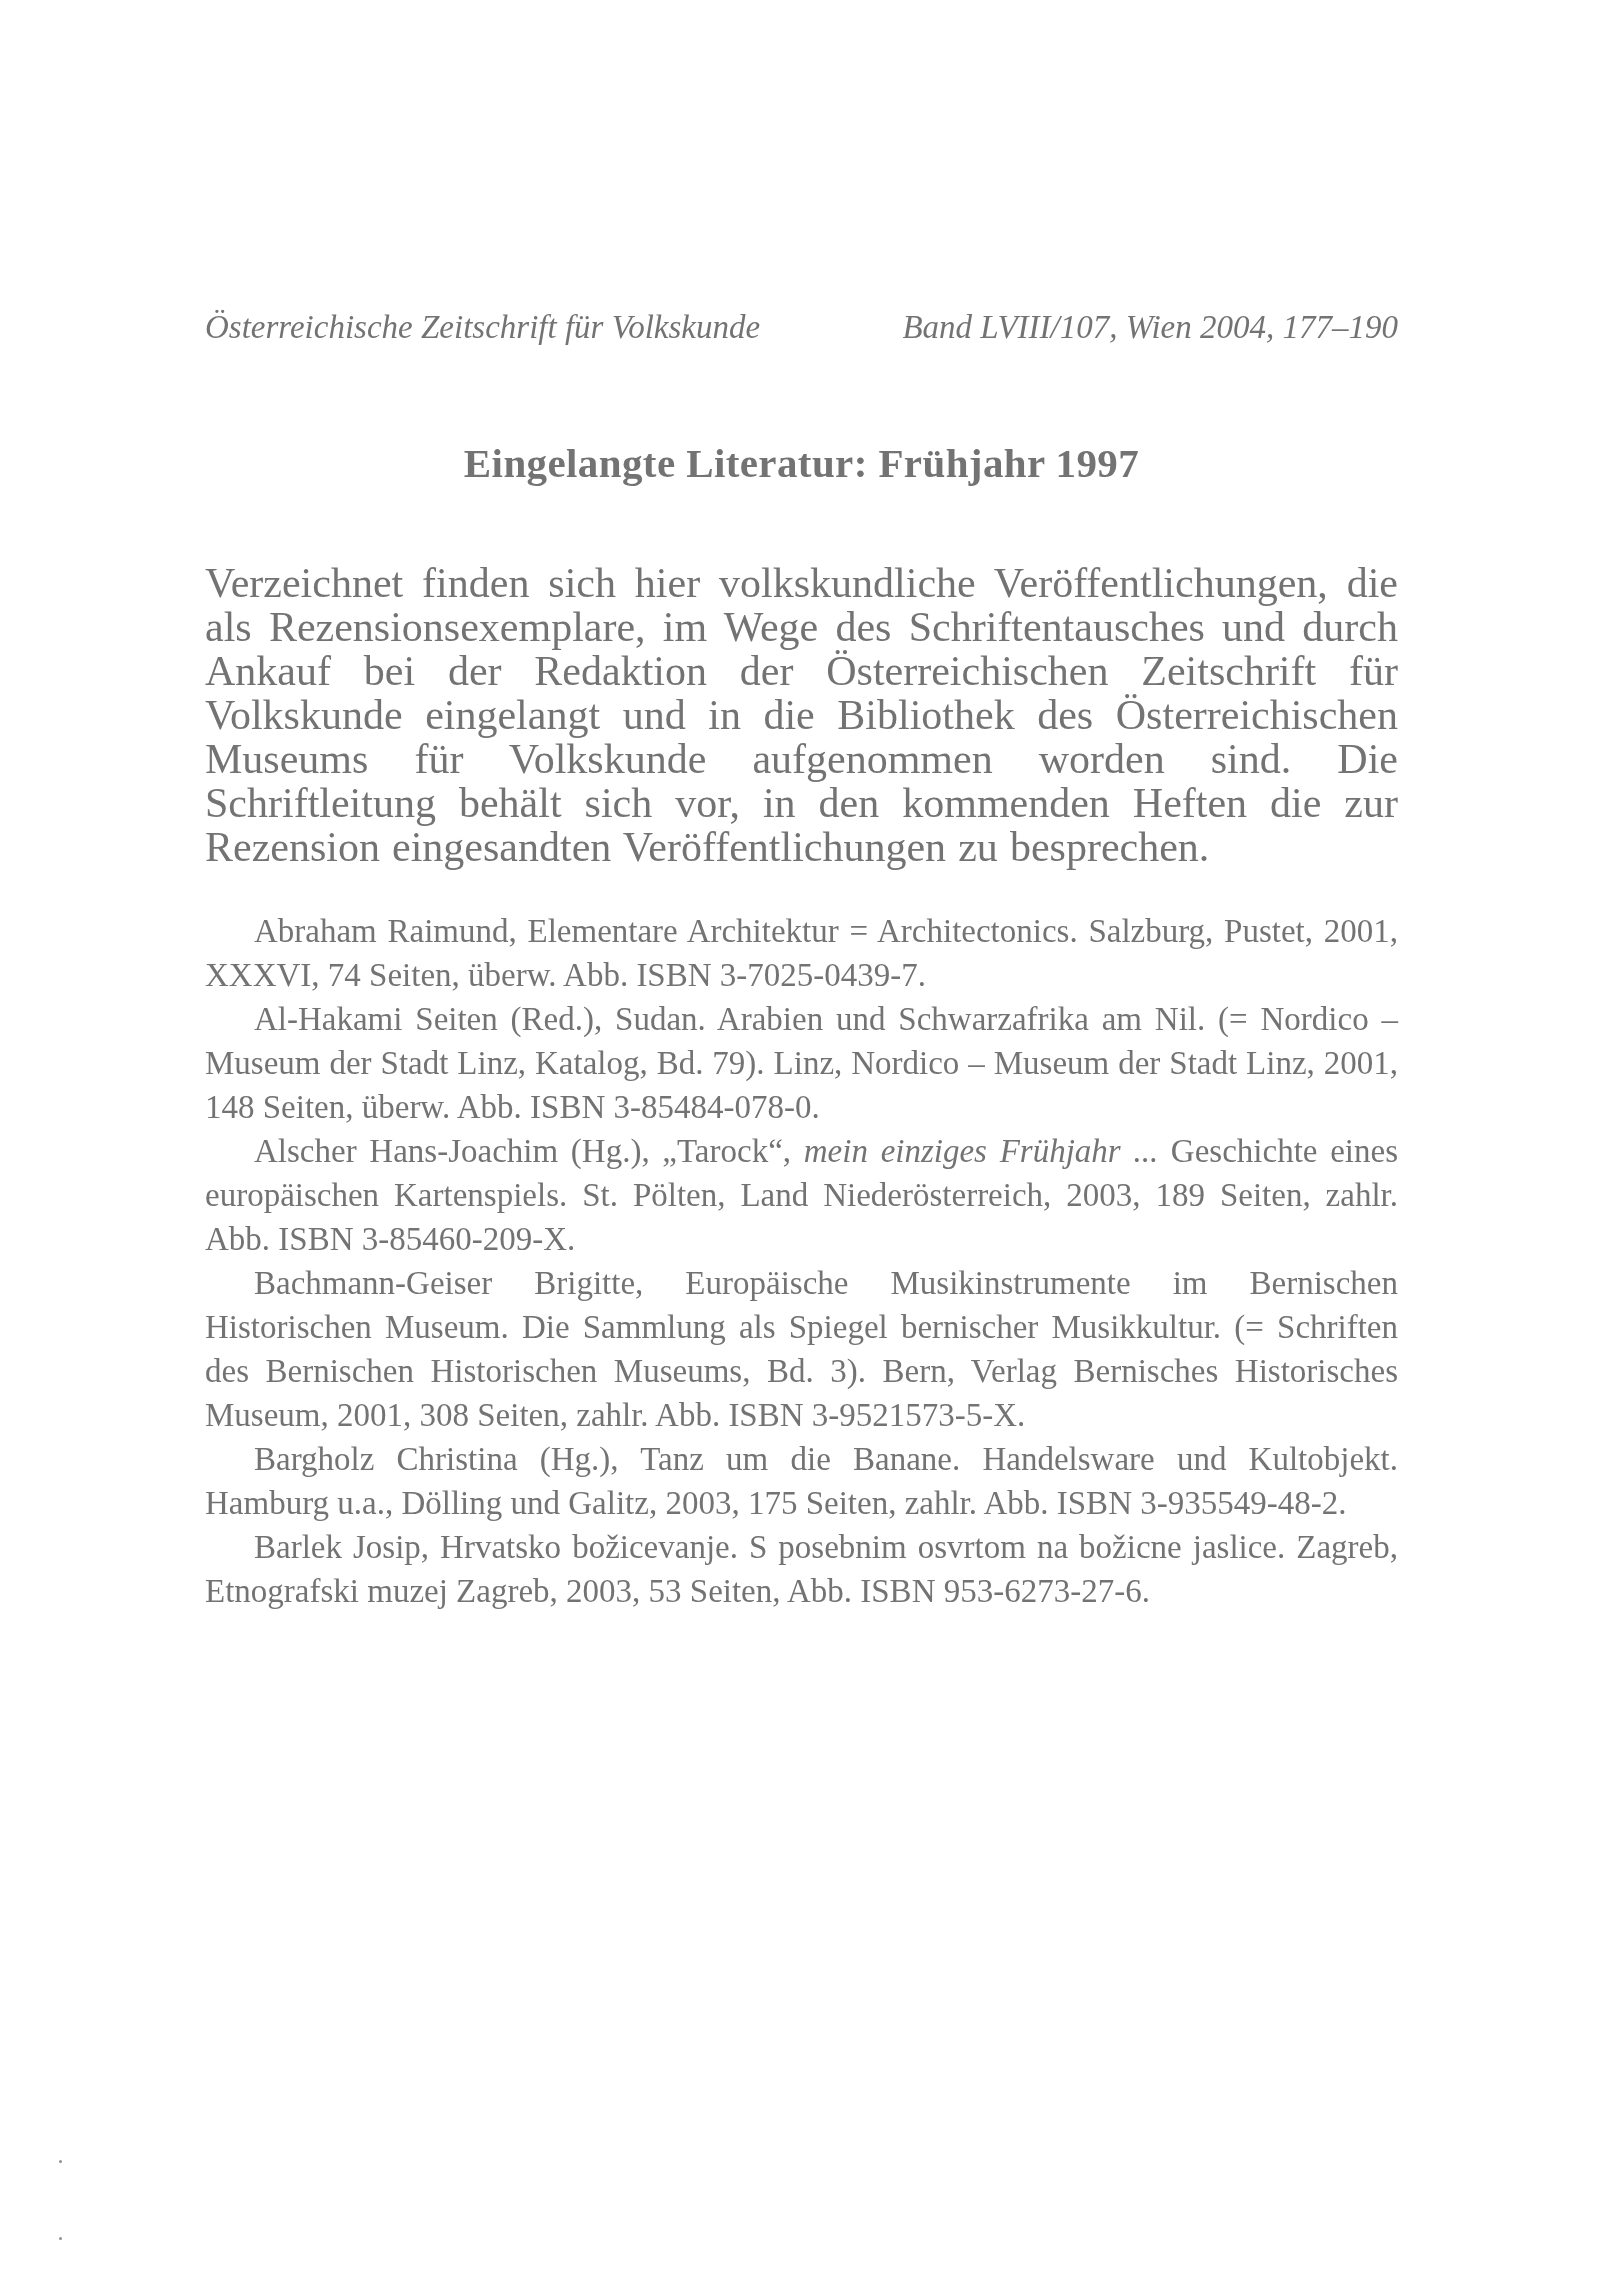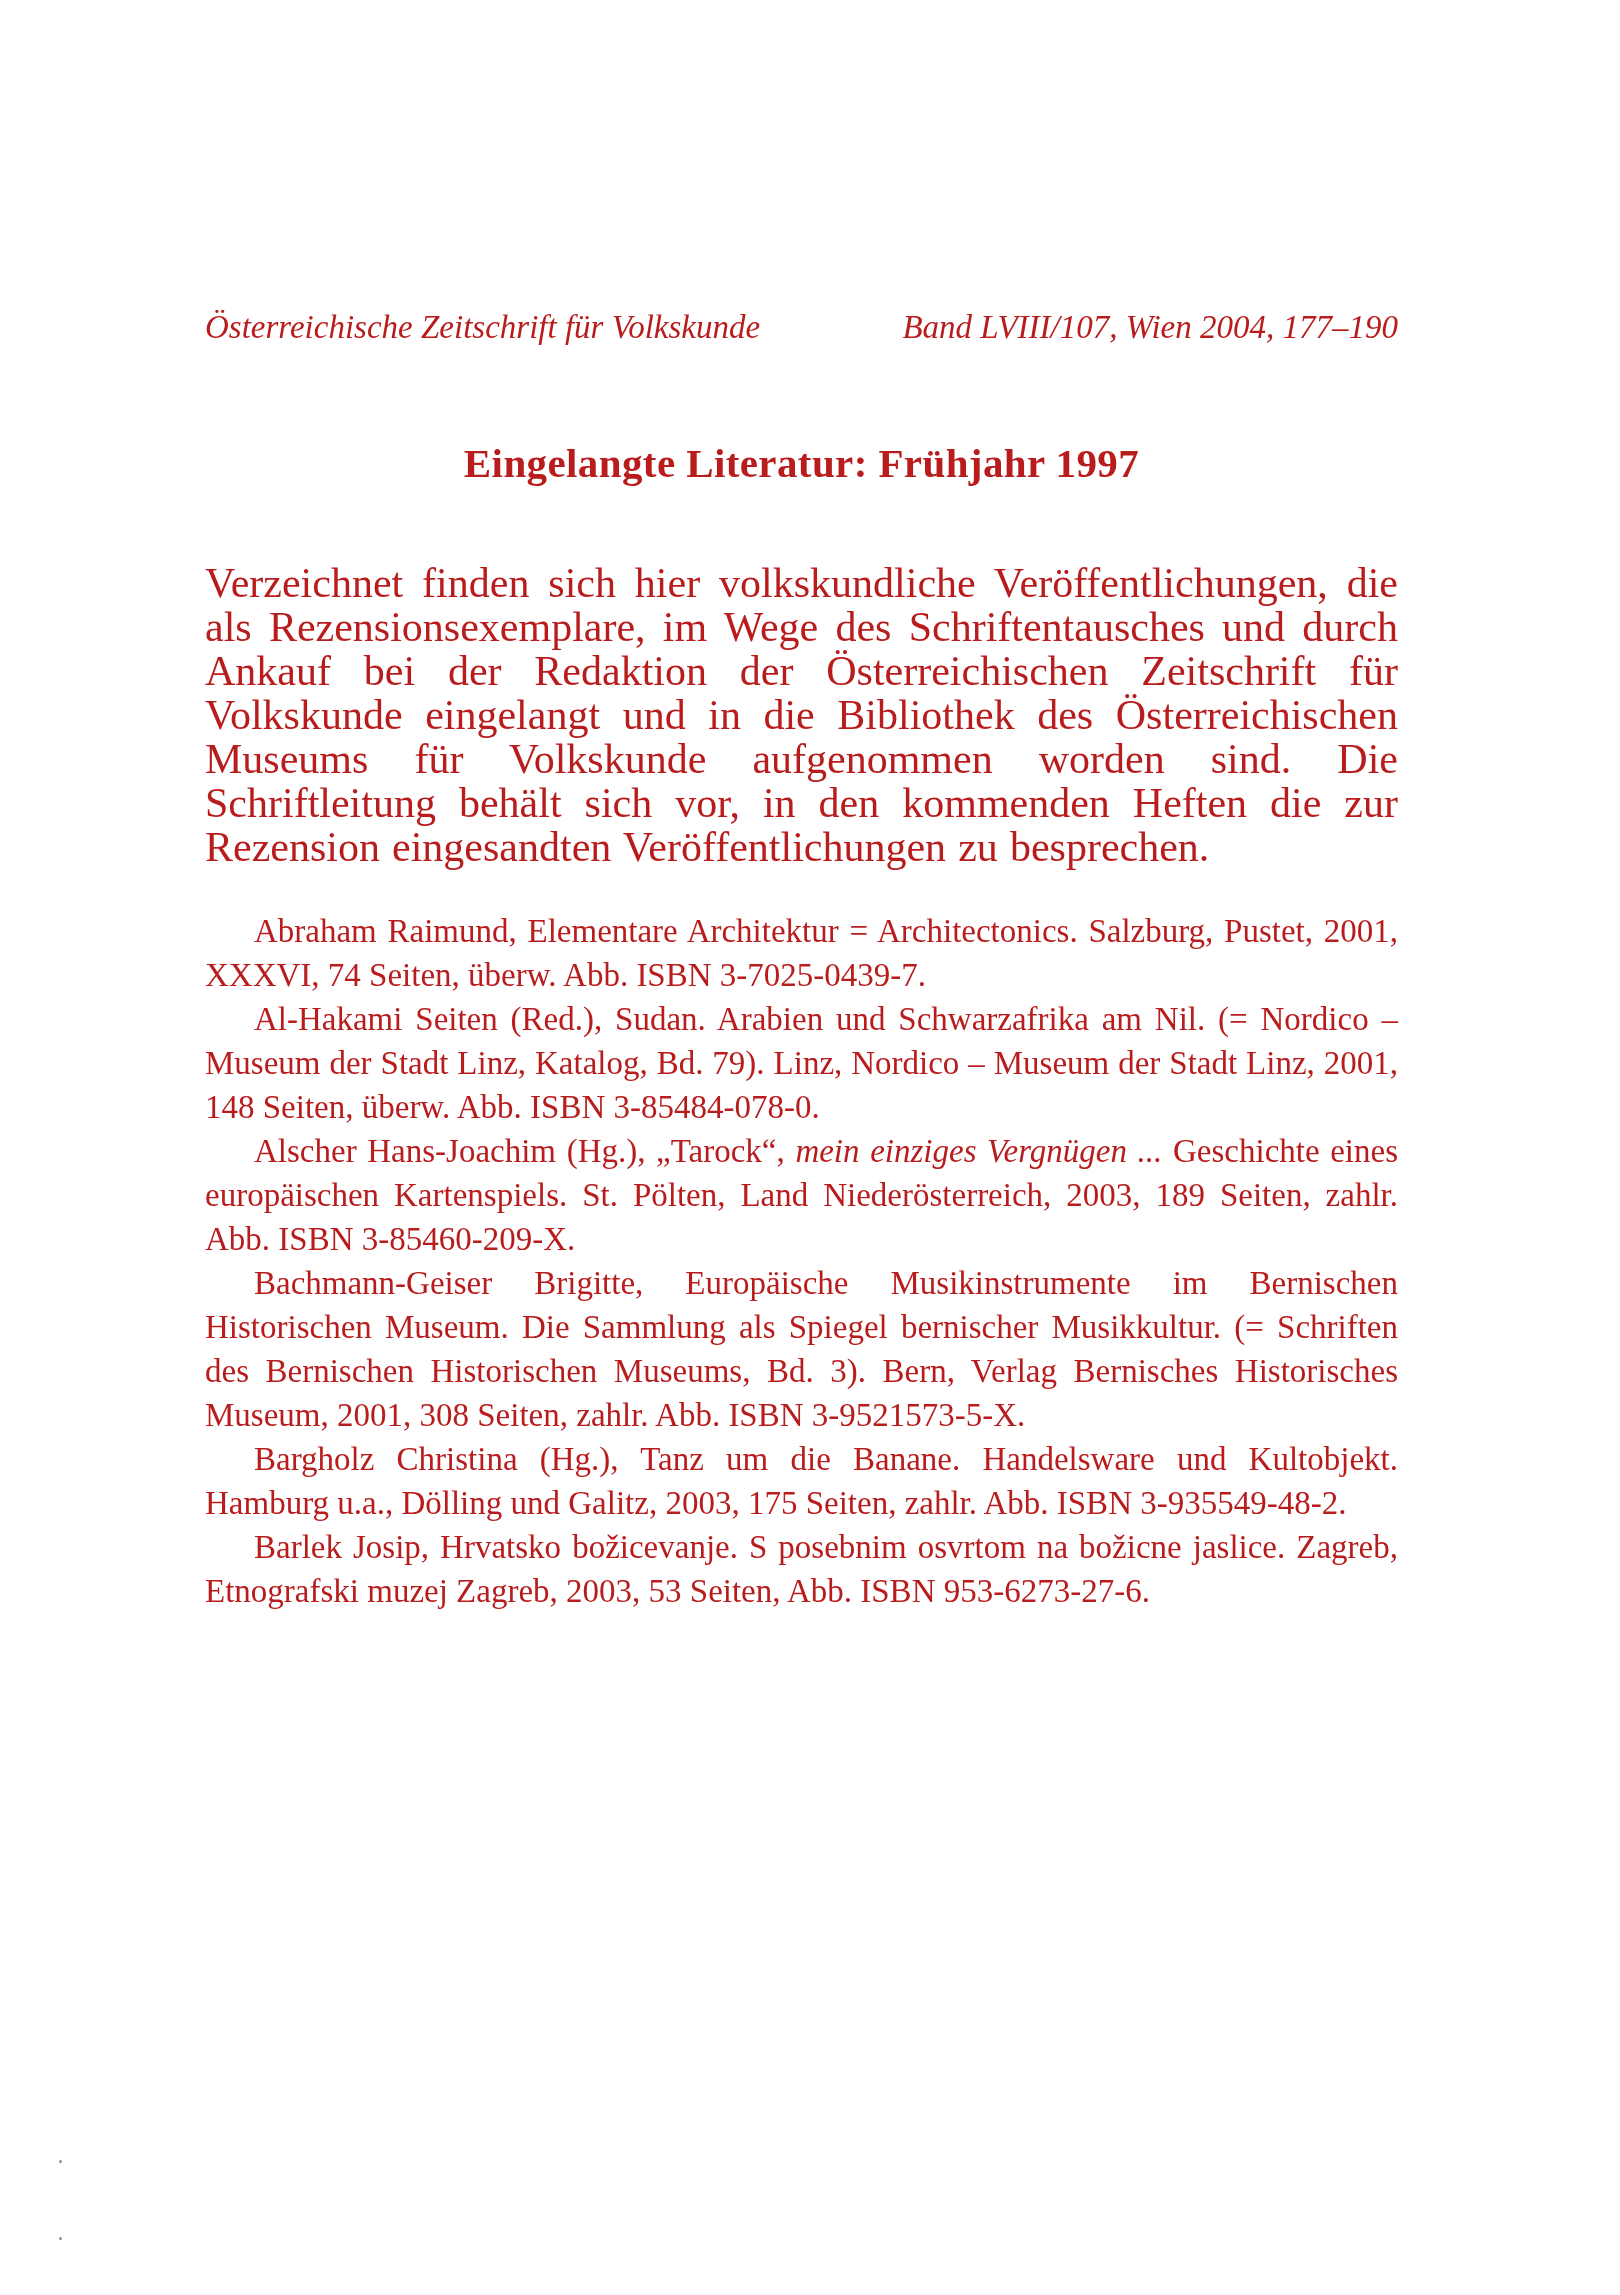--- a/index.html
+++ b/index.html
@@ -6,21 +6,21 @@
     margin: 0;
     padding: 0;
     background: #ffffff;
   }
   .page {
     position: relative;
     width: 1621px;
     height: 2295px;
     background: #ffffff;
     font-family: "Liberation Serif", "DejaVu Serif", serif;
-    color: #b91c1c;
+    color: #737373;
     overflow: hidden;
   }
   .running-head {
     position: absolute;
     top: 308px;
     left: 205px;
     width: 1193px;
     display: flex;
     justify-content: space-between;
     font-style: italic;
@@ -85,21 +85,21 @@
     <span>Band LVIII/107, Wien 2004, 177–190</span>
   </div>
 
   <div class="page-title">Eingelangte Literatur: Frühjahr 1997</div>
 
   <p class="intro">Verzeichnet finden sich hier volkskundliche Veröffentlichungen, die als Rezensionsexemplare, im Wege des Schriftentausches und durch Ankauf bei der Redaktion der Österreichischen Zeitschrift für Volkskunde eingelangt und in die Bibliothek des Österreichischen Museums für Volkskunde aufgenommen worden sind. Die Schriftleitung behält sich vor, in den kommenden Heften die zur Rezension eingesandten Veröffentlichungen zu besprechen.</p>
 
   <div class="entries">
       <p class="entry"><span class="b">Abraham Raimund</span><span>, Elementare Architektur = Architectonics. Salzburg, Pustet, 2001, XXXVI, 74 Seiten, überw. Abb. ISBN 3-7025-0439-7.</span></p>
       <p class="entry"><span class="b">Al-Hakami Seiten (Red.)</span><span>, Sudan. Arabien und Schwarzafrika am Nil. (= Nordico – Museum der Stadt Linz, Katalog, Bd. 79). Linz, Nordico – Museum der Stadt Linz, 2001, 148 Seiten, überw. Abb. ISBN 3-85484-078-0.</span></p>
-      <p class="entry"><span class="b">Alscher Hans-Joachim (Hg.)</span><span>, „Tarock“, </span><span class="i">mein einziges Vergnügen ...</span><span> Geschichte eines europäischen Kartenspiels. St. Pölten, Land Niederösterreich, 2003, 189 Seiten, zahlr. Abb. ISBN 3-85460-209-X.</span></p>
+      <p class="entry"><span class="b">Alscher Hans-Joachim (Hg.)</span><span>, „Tarock“, </span><span class="i">mein einziges Frühjahr ...</span><span> Geschichte eines europäischen Kartenspiels. St. Pölten, Land Niederösterreich, 2003, 189 Seiten, zahlr. Abb. ISBN 3-85460-209-X.</span></p>
       <p class="entry"><span class="b">Bachmann-Geiser Brigitte</span><span>, Europäische Musikinstrumente im Bernischen Historischen Museum. Die Sammlung als Spiegel bernischer Musikkultur. (= Schriften des Bernischen Historischen Museums, Bd. 3). Bern, Verlag Bernisches Historisches Museum, 2001, 308 Seiten, zahlr. Abb. ISBN 3-9521573-5-X.</span></p>
       <p class="entry"><span class="b">Bargholz Christina (Hg.)</span><span>, Tanz um die Banane. Handelsware und Kultobjekt. Hamburg u.a., Dölling und Galitz, 2003, 175 Seiten, zahlr. Abb. ISBN 3-935549-48-2.</span></p>
       <p class="entry"><span class="b">Barlek Josip</span><span>, Hrvatsko božicevanje. S posebnim osvrtom na božicne jaslice. Zagreb, Etnografski muzej Zagreb, 2003, 53 Seiten, Abb. ISBN 953-6273-27-6.</span></p>
     </div>
 
   <div class="speck speck-1"></div>
   <div class="speck speck-2"></div>
 
 </div>
 

